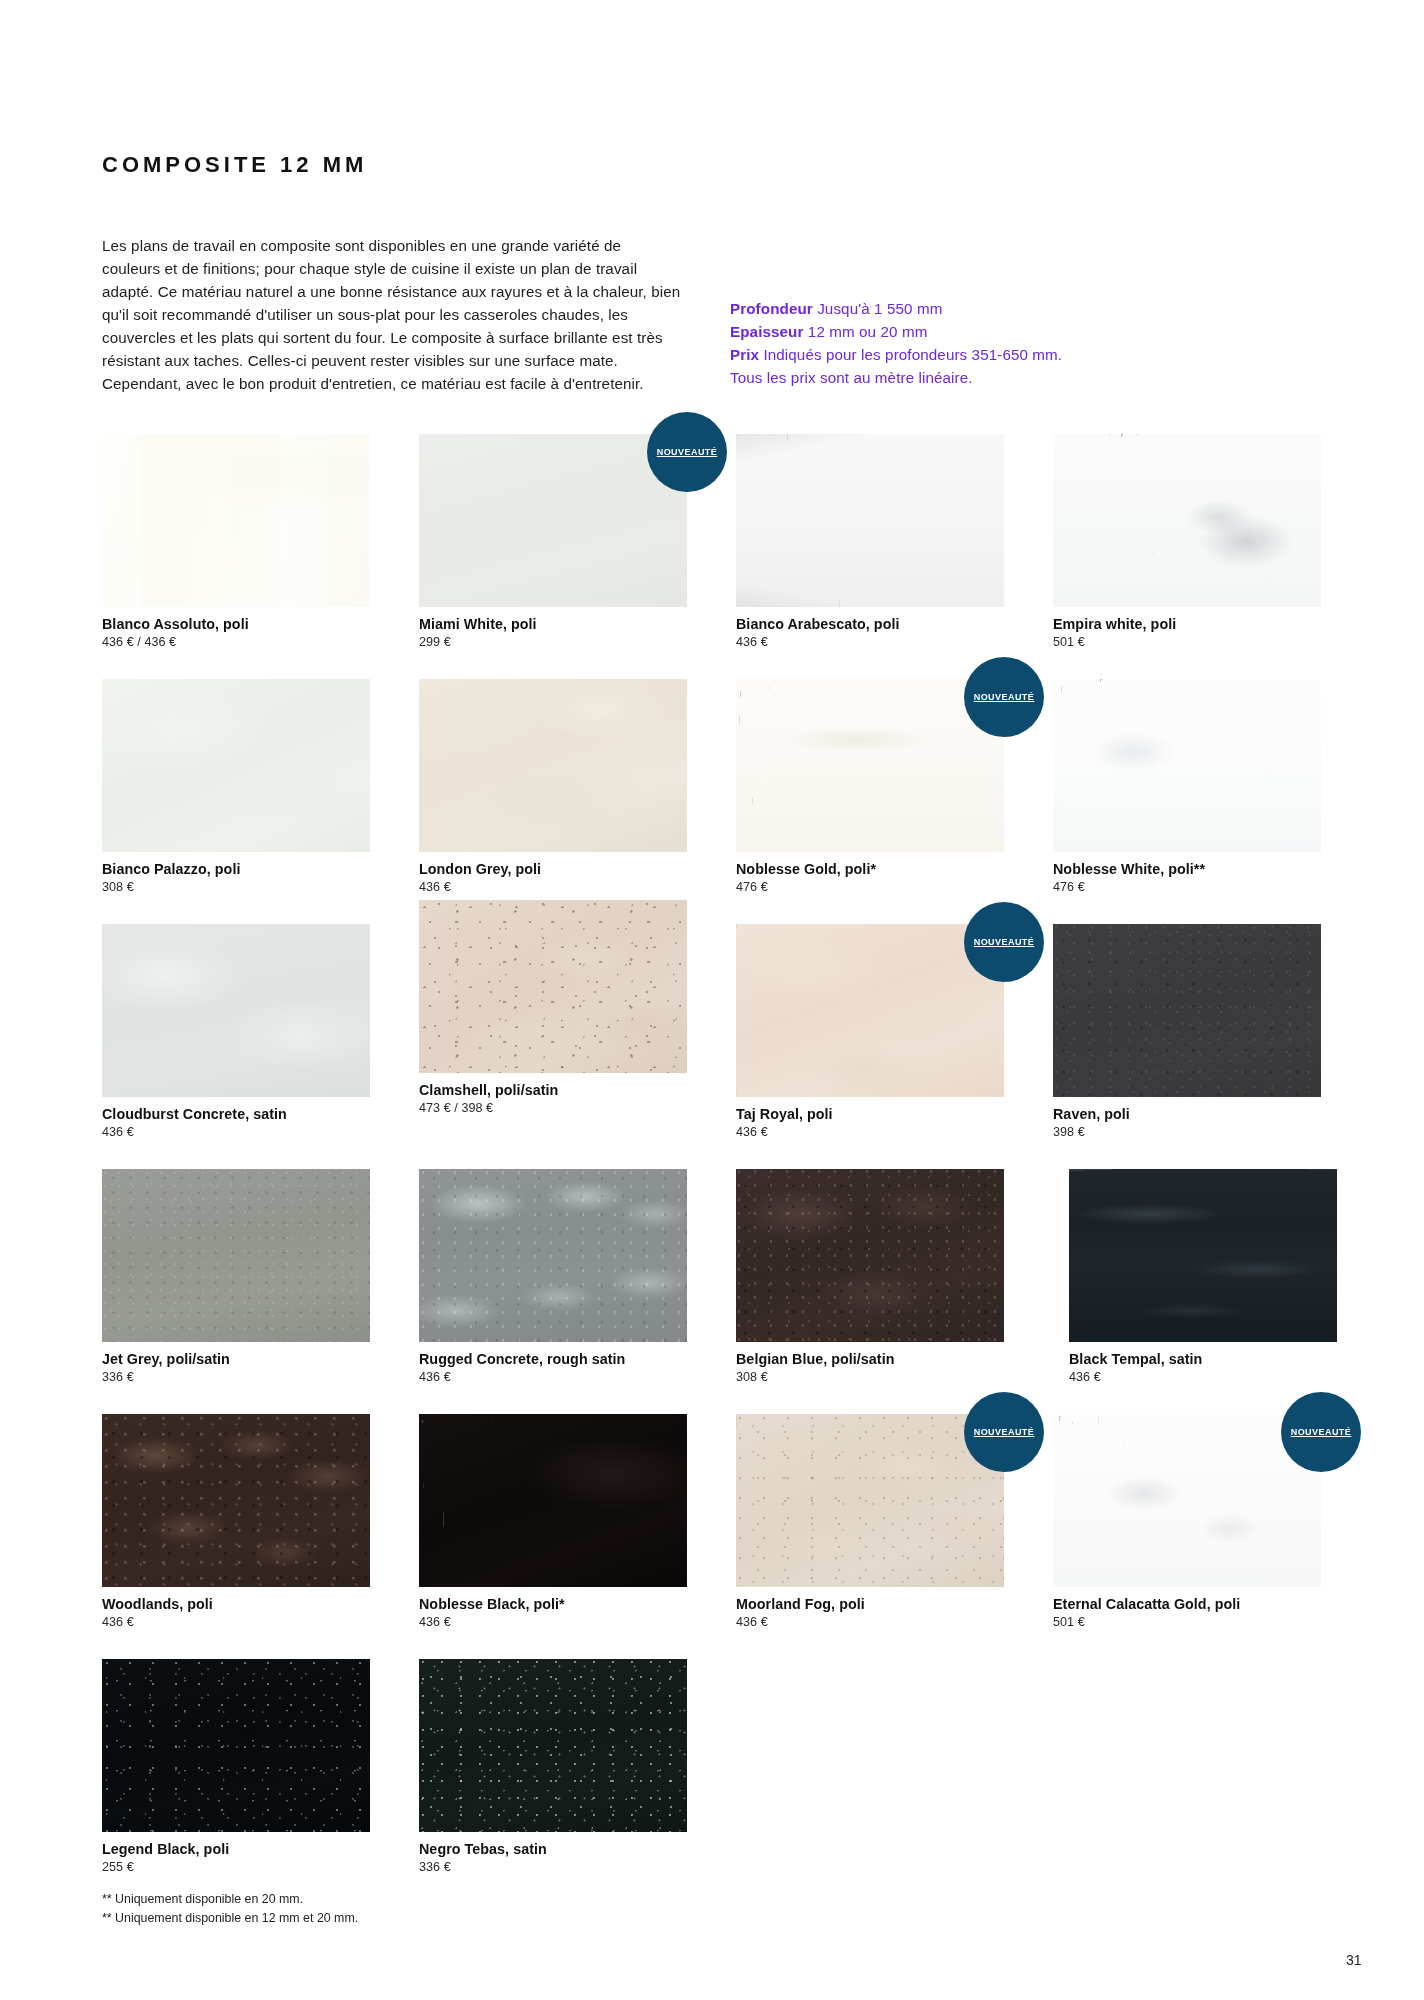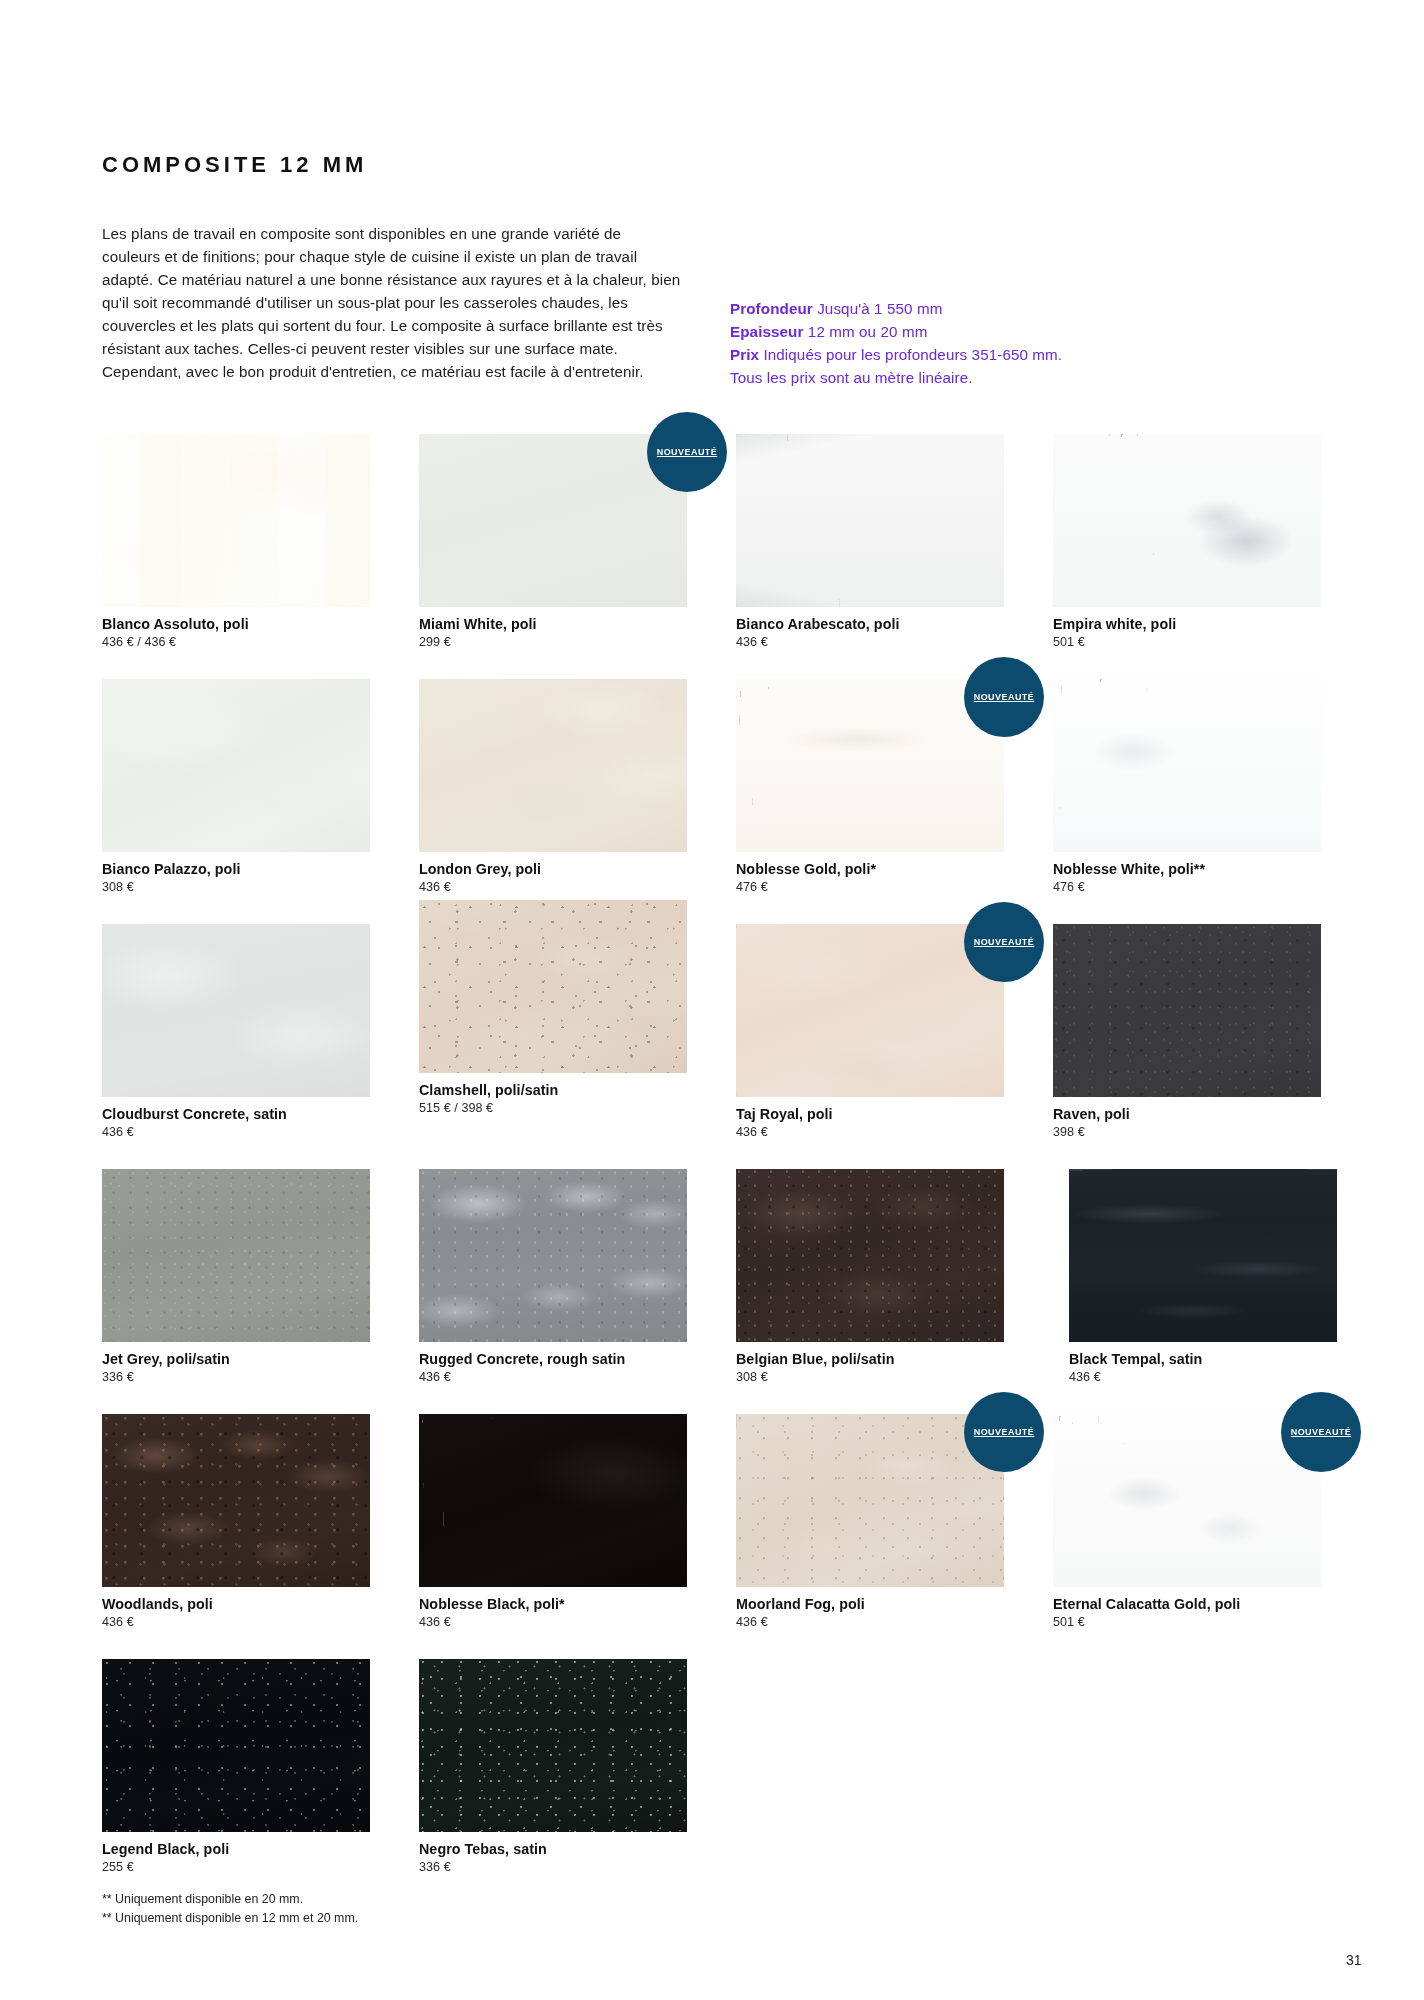--- a/index.html
+++ b/index.html
@@ -15,21 +15,21 @@
 
   
   .title{
     position:absolute;left:90px;top:152px;
     font-size:22px;font-weight:bold;letter-spacing:4.0px;
     color:#111;
   }
 
   
   .intro{
-    position:absolute;left:90px;top:222px;width:580px;
+    position:absolute;left:90px;top:234px;width:580px;
     font-size:15.2px;line-height:23.0px;color:#1d1d1d;
     letter-spacing:0.1px;
   }
   .specs{
     position:absolute;left:718px;top:297px;width:500px;
     font-size:15.2px;line-height:23.0px;color:#6d28d9;
     letter-spacing:0.1px;
   }
   .specs b{font-weight:bold;}
 
@@ -497,21 +497,21 @@
           <div class="tex t-cloudburst"></div>
         </div>
         <div class="lbl">Cloudburst Concrete, satin</div>
         <div class="price">436 €</div>
       </div>
       <div class="cell c1" style="top: 466px;">
         <div class="swatch">
           <div class="tex t-clamshell"></div>
         </div>
         <div class="lbl">Clamshell, poli/satin</div>
-        <div class="price">515 € / 398 €</div>
+        <div class="price">473 € / 398 €</div>
       </div>
       <div class="cell c2" style="top: 490px;">
         <div class="swatch">
           <div class="tex t-taj"></div>
         </div>
         <div class="badge" style="left: 228px; top: -22px;">NOUVEAUTÉ</div>
         <div class="lbl">Taj Royal, poli</div>
         <div class="price">436 €</div>
       </div>
       <div class="cell c3" style="top: 490px;">

